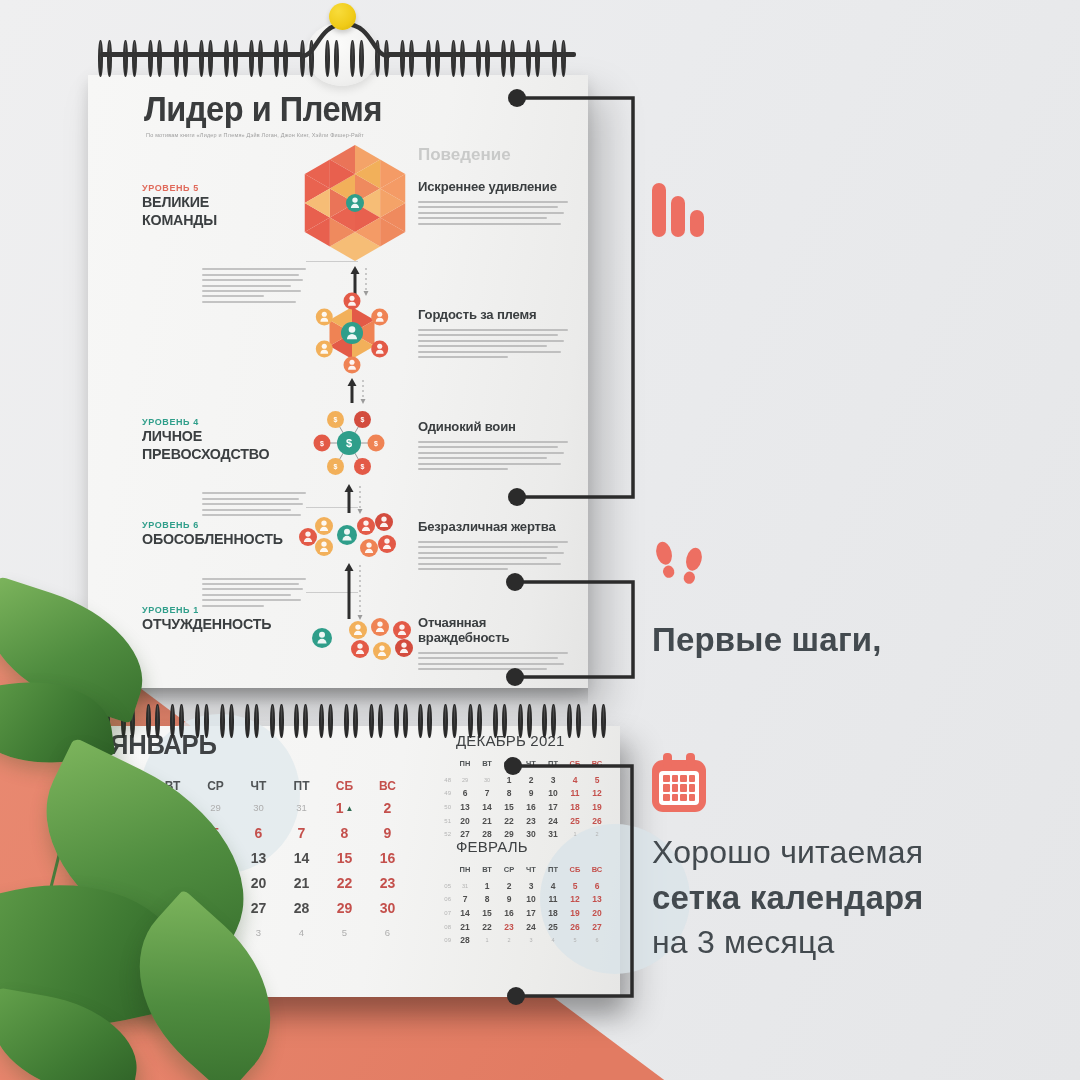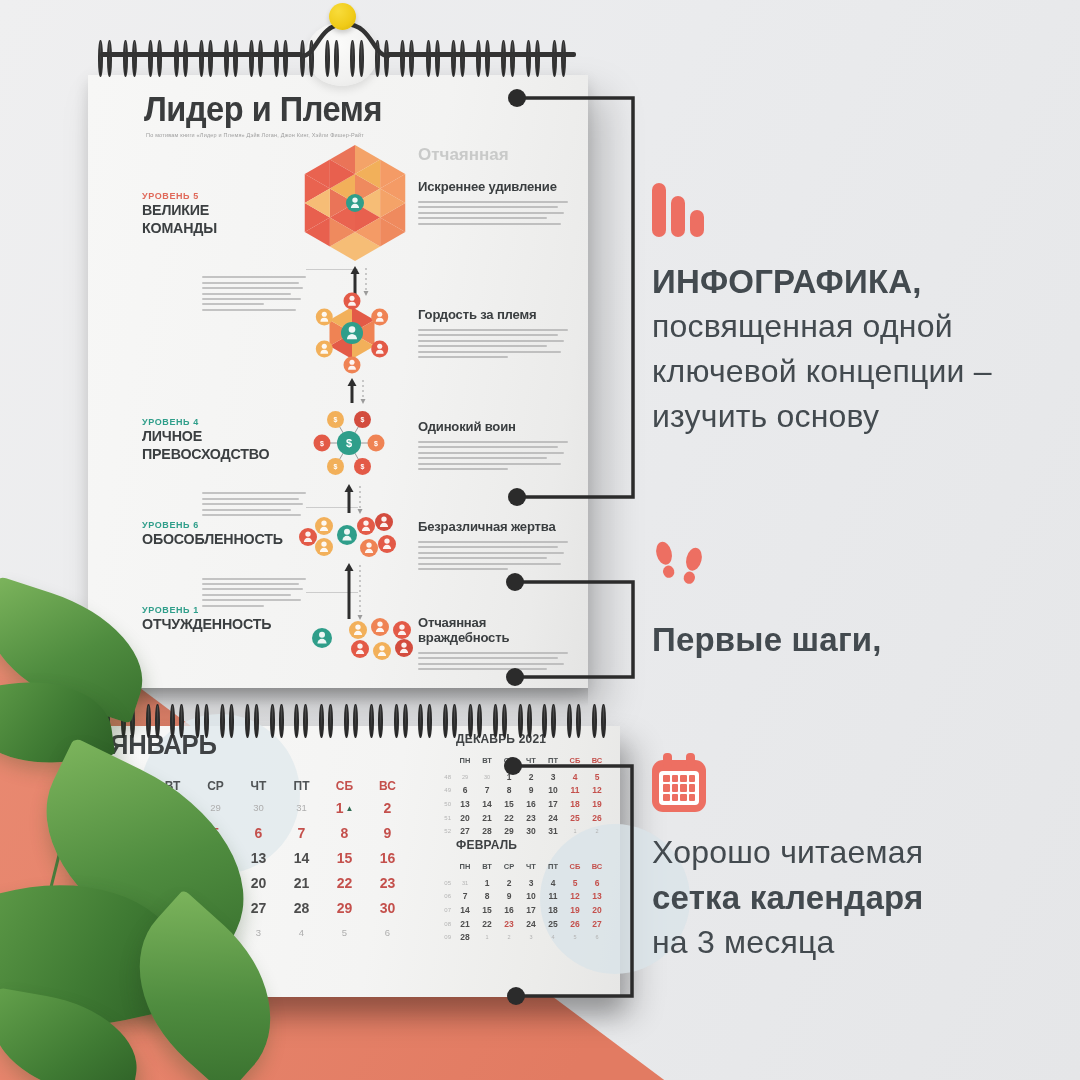--- a/index.html
+++ b/index.html
@@ -67,21 +67,21 @@
   .jweek{position:absolute;left:20px;top:50px;}
   .wd{display:inline-block;width:43px;text-align:center;font-size:12px;font-weight:700;color:#4f5355;}
   .wd.we{color:#c4504c;}
   #jan-rows{position:absolute;left:20px;top:72px;}
   .jrow{height:25px;}
   .jc{display:inline-block;width:43px;text-align:center;font-size:14px;font-weight:600;vertical-align:middle;}
   .jc.d{color:#4d4d4d}.jc.r{color:#c4504c}
   .jc.m,.jc.s{font-size:9.5px;color:#aeaeae;font-weight:400;}
   .jc em{font-style:normal;font-size:8px;color:#2e6b52;margin-left:2px;vertical-align:2px;}
   .mini{position:absolute;left:350px;width:180px;}
-  .m-title{font-size:12px;font-weight:700;color:#3f4244;margin:0 0 3px 18px;letter-spacing:.2px;}
+  .m-title{font-size:15px;font-weight:400;color:#3f4244;margin:0 0 3px 18px;letter-spacing:.2px;}
   .mini .wd{width:22px;font-size:7.5px;}
   .mweek{margin-left:16px;}
   .mrow{height:13.6px;margin-left:0;}
   .mrow b{display:inline-block;width:13px;font-size:6px;font-weight:400;color:#b5b5b5;text-align:right;padding-right:3px;vertical-align:middle;}
   .mc{display:inline-block;width:22px;text-align:center;font-size:8.5px;font-weight:600;vertical-align:middle;}
   .mc.d{color:#4e4e4e}.mc.r{color:#c4504c}
   .mc.m,.mc.s{font-size:5.5px;color:#b3b3b3;font-weight:400;}
   
   .brk{position:absolute;left:0;top:0;z-index:9;pointer-events:none;}
   
@@ -114,21 +114,21 @@
   <div class="leaf dk" style="left:-30px;top:680px;width:140px;height:85px;transform:rotate(-8deg)"></div>
   <div class="leaf" style="left:30px;top:780px;width:230px;height:150px;transform:rotate(26deg)"></div>
   <div class="leaf dk" style="left:-40px;top:880px;width:220px;height:150px;transform:rotate(-12deg)"></div>
   <div class="leaf" style="left:120px;top:930px;width:170px;height:125px;transform:rotate(42deg)"></div>
   <div class="leaf dk" style="left:-10px;top:1000px;width:150px;height:90px;transform:rotate(10deg)"></div>
 
   <section class="poster">
     <h1 class="p-title">Лидер и Племя</h1>
     <div class="p-sub">По мотивам книги «Лидер и Племя» Дэйв Логан, Джон Кинг, Хэйли Фишер-Райт</div>
 
-    <div class="lvl" style="top:116px">
+    <div class="lvl" style="top:108px">
       <div class="tag tr">УРОВЕНЬ 5</div>
       <div class="lname">ВЕЛИКИЕ КОМАНДЫ</div>
       <div class="bars" style="margin-top:40px">
           <i style="width: 100%;"></i>
           <i style="width: 93%;"></i>
           <i style="width: 97%;"></i>
           <i style="width: 86%;"></i>
           <i style="width: 95%;"></i>
           <i style="width: 60%;"></i>
           <i style="width: 90%;"></i>
@@ -282,21 +282,21 @@
           <circle cx="110" cy="514" r="9" fill="#e35a47"></circle>
           <use href="#person" transform="translate(110,514) scale(0.90)"></use>
           <circle cx="132" cy="516" r="9" fill="#f2b05a"></circle>
           <use href="#person" transform="translate(132,516) scale(0.90)"></use>
           <circle cx="154" cy="513" r="9" fill="#d34c3e"></circle>
           <use href="#person" transform="translate(154,513) scale(0.90)"></use>
         </g>
     </svg>
 
     <div class="beh-col">
-      <div class="beh-head">Отчаянная</div>
+      <div class="beh-head">Поведение</div>
       <div class="beh" style="top:104px">
         <div class="beh-t">Искреннее удивление</div>
         <div class="bars">
             <i style="width: 100%;"></i>
             <i style="width: 93%;"></i>
             <i style="width: 97%;"></i>
             <i style="width: 86%;"></i>
             <i style="width: 95%;"></i>
           </div>
       </div>
@@ -573,26 +573,20 @@
     </g>
   </svg>
 
   <aside class="notes">
     <div class="note" style="top:183px">
       <div class="ic-bars">
           <i></i>
           <i></i>
           <i></i>
         </div>
-      <div class="an-lines" id="an0">
-          <div class="b">ИНФОГРАФИКА,</div>
-          <div>посвященная одной</div>
-          <div>ключевой концепции –</div>
-          <div>изучить основу</div>
-        </div>
     </div>
     <div class="note" style="top:539px">
       <svg width="58" height="60" viewBox="0 0 58 60" fill="#ed6f62">
         <g transform="translate(14,22) rotate(-14)">
             <ellipse cx="0" cy="-8" rx="7.6" ry="11.6"></ellipse>
             <ellipse cx="0" cy="11" rx="5.6" ry="6.2"></ellipse>
           </g>
         <g transform="translate(40,28) rotate(14)">
             <ellipse cx="0" cy="-8" rx="7.6" ry="11.6"></ellipse>
             <ellipse cx="0" cy="11" rx="5.6" ry="6.2"></ellipse>

